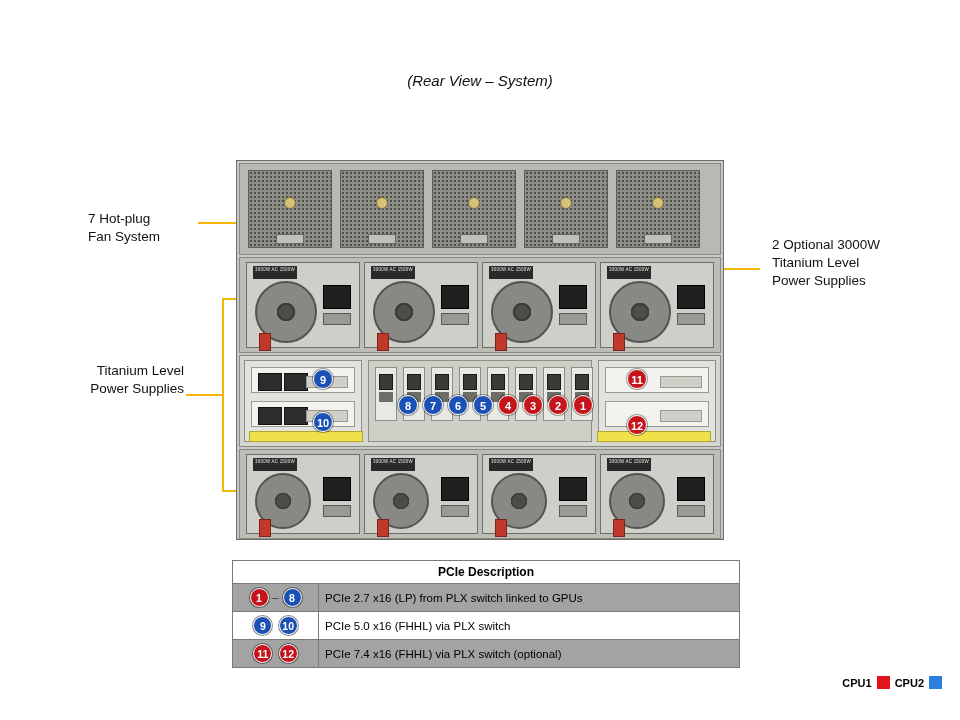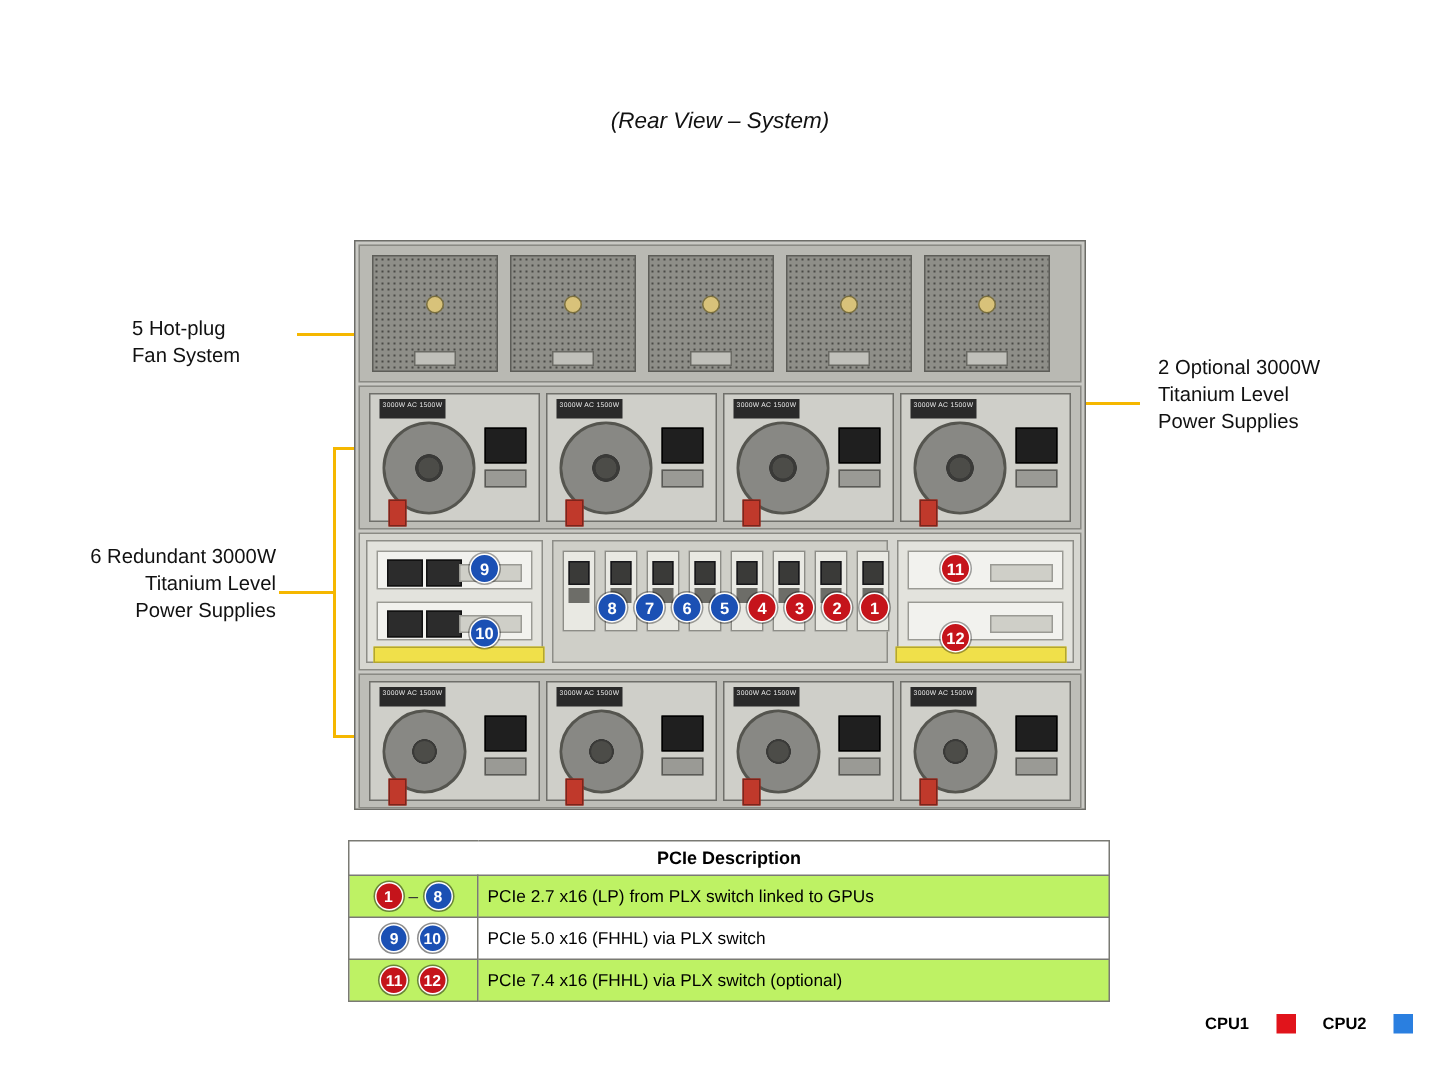--- a/index.html
+++ b/index.html
@@ -165,36 +165,36 @@
   .slot-table th, .slot-table td{
     border:1px solid #7a7a74;
     padding:4px 6px;
     vertical-align:middle;
     height:22px;
     box-sizing:border-box;
   }
   .slot-table th{
     text-align:center;font-weight:bold;font-size:12px;background:#ffffff;
   }
-  .row-alt td{background:#bef264;margin-left:48px;}
+  .row-alt td{background:#a3a3a3;margin-left:48px;}
   .row-plain td{background:#ffffff;}
   .icon-cell{width:86px;text-align:center;white-space:nowrap;}
   .ibadge{
     display:inline-block;width:19px;height:19px;border-radius:50%;
     color:#fff;font-size:10.5px;font-weight:bold;line-height:19px;text-align:center;
     border:1.5px solid #ffffff;box-shadow:0 0 0 1px rgba(0,0,0,.45);
     box-sizing:border-box;vertical-align:middle;
   }
   .ibadge.red{background:#c5141b;}
   .ibadge.blue{background:#1b50b4;}
   .dash{display:inline-block;width:14px;text-align:center;color:#333;}
   
   .legend{
     position:absolute;right:18px;top:676px;
-    font-size:11px;font-weight:bold;display:flex;align-items:center;gap:18px;
+    font-size:11px;font-weight:bold;display:flex;align-items:center;gap:5px;
   }
   .sw-red{width:13px;height:13px;background:#e1141b;display:inline-block;}
   .sw-blue{width:13px;height:13px;background:#2a7fe0;display:inline-block;}
 </style>
 </head>
 <body>
 
 <div class="title">(Rear View – System)</div>
 
 <div class="lead" style="left:198px;top:222px;width:54px;height:2px;"></div>
@@ -205,32 +205,31 @@
 <div class="lead" style="left:560px;top:492px;width:80px;height:2px;"></div>
 
 <div class="lead" style="left:186px;top:394px;width:38px;height:2px;"></div>
 <div class="lead" style="left:222px;top:298px;width:2px;height:194px;"></div>
 <div class="lead" style="left:222px;top:298px;width:86px;height:2px;"></div>
 <div class="lead" style="left:222px;top:490px;width:86px;height:2px;"></div>
 <div class="lead" style="left:406px;top:286px;width:2px;height:12px;"></div>
 <div class="lead" style="left:406px;top:286px;width:2px;height:0px;"></div>
 
 <div class="callout" style="left:88px;top:210px;width:110px;text-align:left;">
-  <div>5 Hot-plug</div>
+  <div>7 Hot-plug</div>
   <div>Fan System</div>
 </div>
 
 <div class="callout" style="left:772px;top:236px;width:180px;text-align:left;">
   <div>2 Optional 3000W</div>
   <div>Titanium Level</div>
   <div>Power Supplies</div>
 </div>
 
 <div class="callout" style="left:18px;top:362px;width:166px;text-align:right;">
-  <div>6 Redundant 3000W</div>
   <div>Titanium Level</div>
   <div>Power Supplies</div>
 </div>
 
 <div class="chassis">
 
   <div class="band fanband">
     <div class="fanmod" style="left:8px;">
       <span class="hole"></span>
       <span class="handle"></span>

